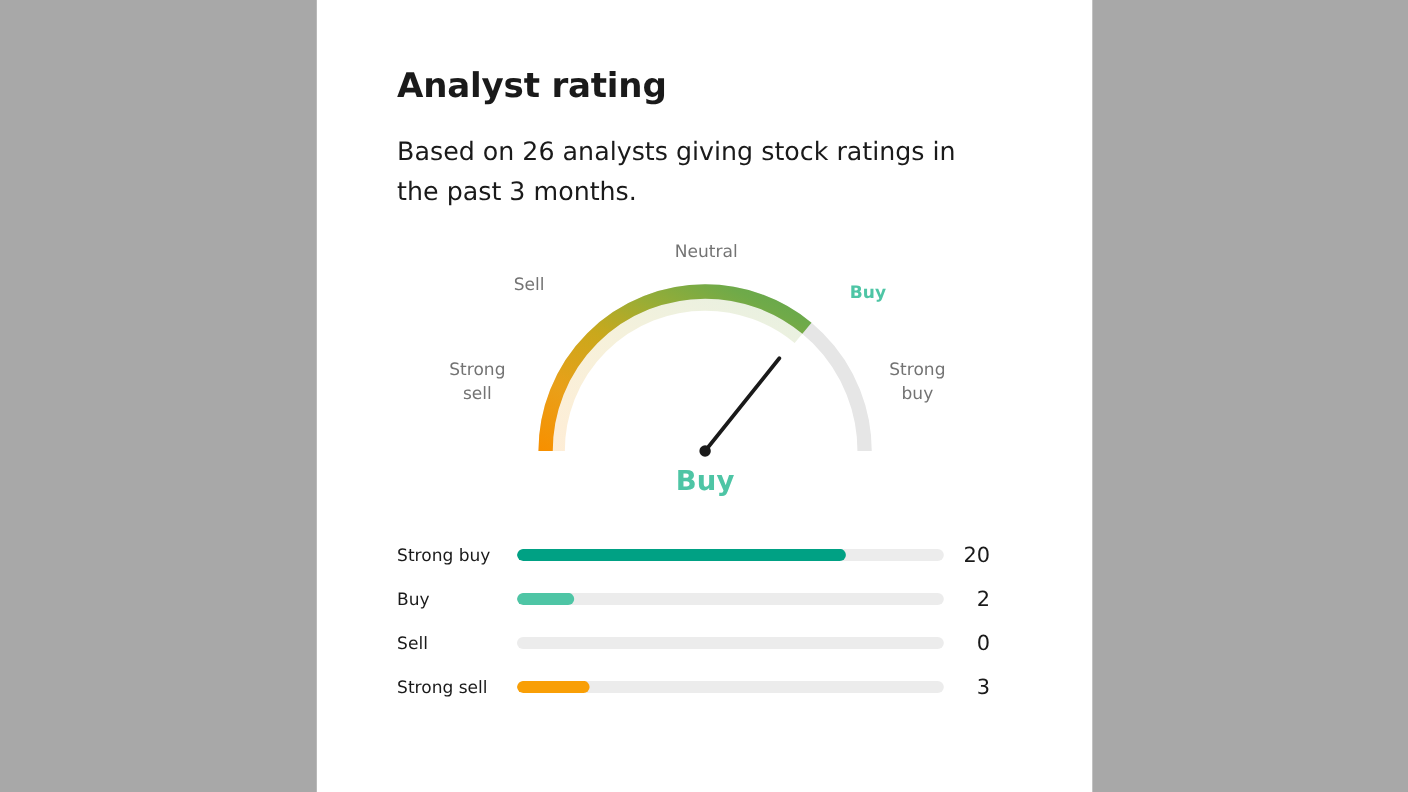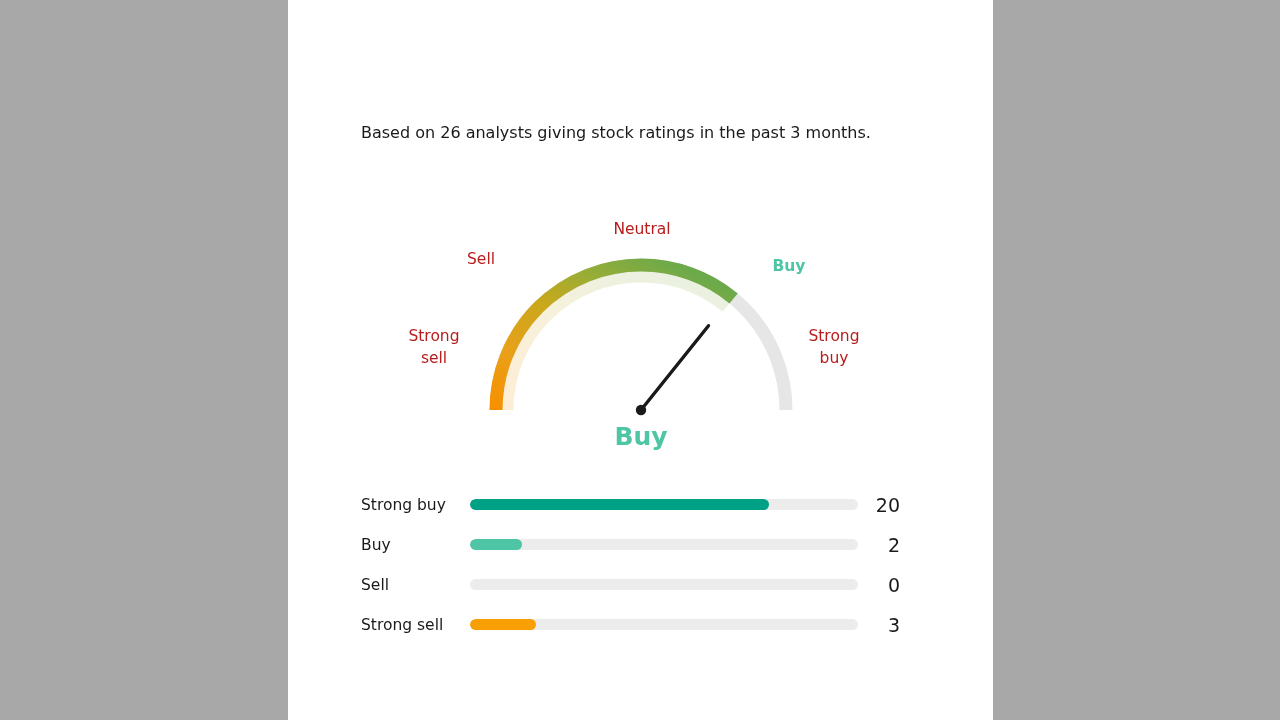--- a/index.html
+++ b/index.html
@@ -43,42 +43,42 @@
     font-weight: bold;
     color: #1a1a1a;
     letter-spacing: -0.2px;
     line-height: 1.2;
   }
   .section-subtitle {
     position: absolute;
     left: 73px;
     top: 120px;
     width: 530px;
-    font-size: 16px;
+    font-size: 23px;
     color: #1a1a1a;
     line-height: 1.62;
   }
 
   
   .gauge-wrap {
     position: absolute;
     left: 73px;
     top: 200px;
     width: 560px;
     height: 270px;
   }
   .gauge-svg {
     position: absolute;
     left: 0;
     top: 0;
   }
   .gauge-label {
     position: absolute;
     font-size: 15.5px;
-    color: #b91c1c;
+    color: #737373;
     text-align: center;
     line-height: 1.45;
     white-space: pre-line;
   }
   .gauge-label.active {
     color: #4ec5a5;
     font-weight: bold;
   }
   .lbl-strong-sell { left: 25px;  top: 125px; width: 96px; }
   .lbl-sell        { left: 372px; top: 48px;  width: 80px;  left: 80px; }
@@ -145,20 +145,21 @@
     line-height: 20px;
   }
 </style>
 </head>
 <body style="background: rgb(168, 168, 168);">
 
 <div class="page-frame">
   <div class="content-card" style="background: rgb(255, 255, 255);">
     <div class="inner">
 
+      <div class="section-title">Analyst rating</div>
 
       <div class="section-subtitle">Based on 26 analysts giving stock ratings in the past 3 months.</div>
 
       <div class="gauge-wrap">
 
         <svg class="gauge-svg" width="560" height="270" viewBox="0 0 560 270">
           <defs>
             <linearGradient id="arcGrad" x1="0" y1="1" x2="1" y2="0" gradientUnits="objectBoundingBox">
               <stop id="gs0" offset="0%" stop-color="#f79000"></stop>
               <stop id="gs1" offset="22%" stop-color="#e9a019"></stop>

